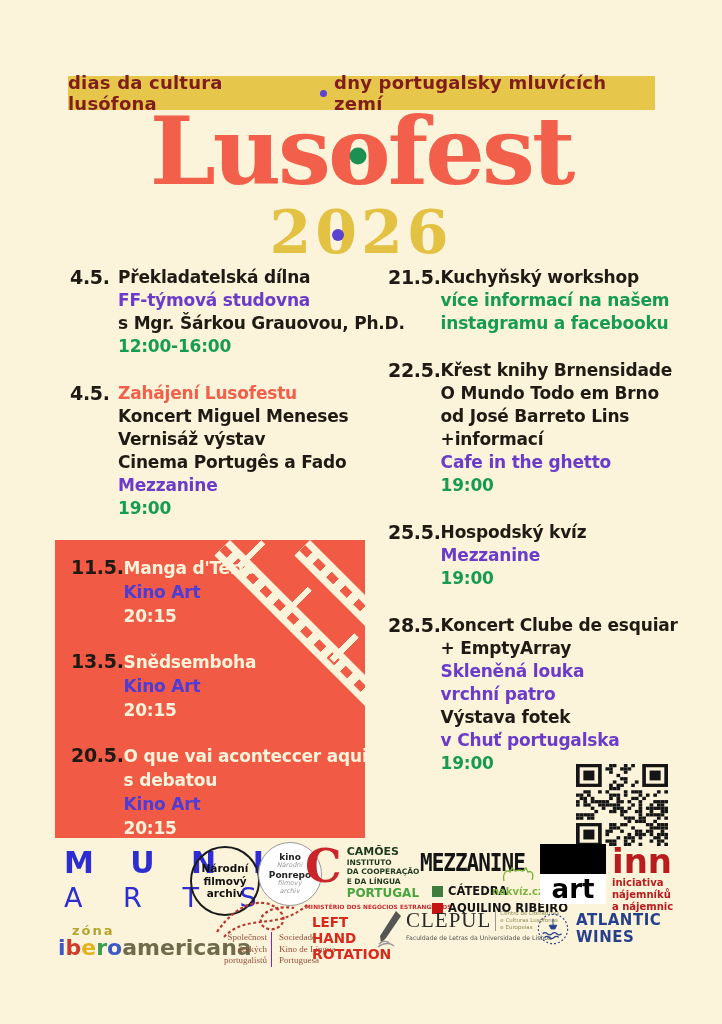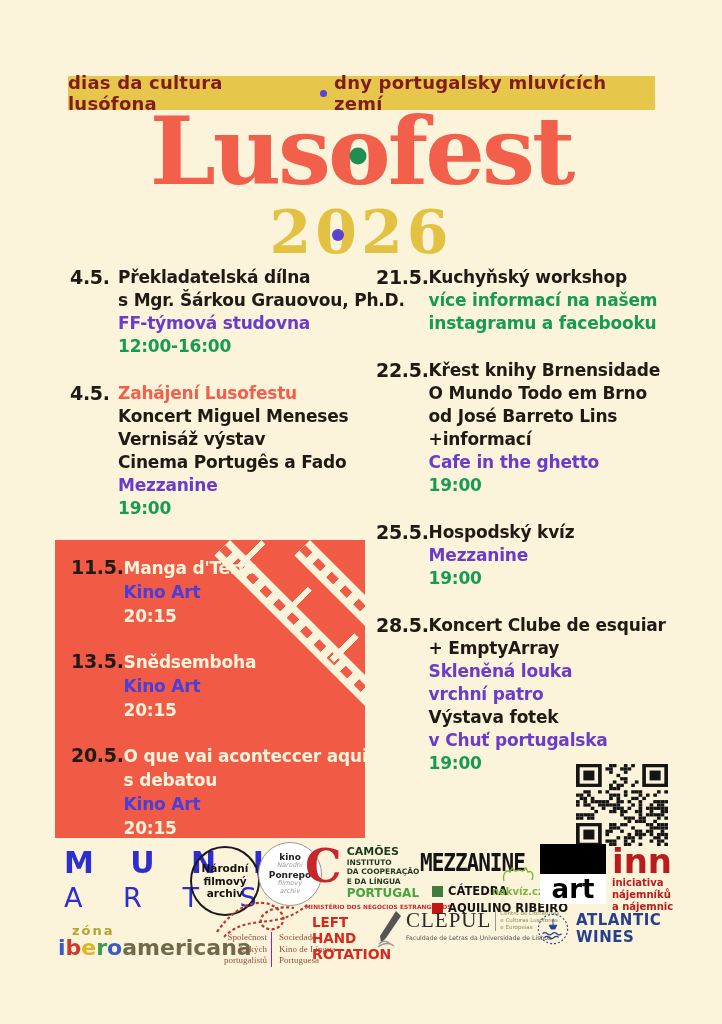--- a/index.html
+++ b/index.html
@@ -20,21 +20,21 @@
     font-family:"DejaVu Serif",serif;font-weight:bold;font-size:60px;line-height:1;
     color:#E3C243;letter-spacing:4px;}
   .o-wrap{position:relative;display:inline-block;}
   .o-wrap i{position:absolute;left:50%;top:55%;transform:translate(-50%,-50%);border-radius:50%;}
   .title .o-wrap i{width:17px;height:17px;background:#1E8F53;}
   .year .o-wrap i{width:12px;height:12px;background:#5A43D0;}
 
   
   .col{position:absolute;top:266px;}
   #col-left-events{left:70px;width:318px;}
-  #col-right-events{left:376px;width:330px;}
+  #col-right-events{left:388px;width:330px;}
   .event{display:flex;align-items:flex-start;}
   #col-left-events .event{margin-bottom:24px;}
   #col-right-events .event{margin-bottom:24px;}
   .ev-date{flex:0 0 48px;font-weight:800;font-size:19px;letter-spacing:-.3px;}
   .ev-lines{flex:1;}
   .ev-line{font-size:17px;line-height:23px;font-weight:700;letter-spacing:-.2px;white-space:nowrap;}
   .c-ink{color:#201A14}.c-red{color:#F2604B}.c-purple{color:#6B3BC9}
   .c-green{color:#169B53}.c-cream{color:#FBF3DA}.c-blue{color:#4C3CD9}
 
   
@@ -123,22 +123,22 @@
 
   <div class="title"><span>Lus</span><span class="o-wrap"><span>o</span><i></i></span><span>fest</span></div>
 
   <div class="year"><span>2</span><span class="o-wrap"><span>0</span><i></i></span><span>26</span></div>
 
   <div class="col" id="col-left-events">
       <div class="event">
         <div class="ev-date">4.5.</div>
         <div class="ev-lines">
           <div class="ev-line c-ink">Překladatelská dílna</div>
+          <div class="ev-line c-purple">FF-týmová studovna</div>
           <div class="ev-line c-ink">s Mgr. Šárkou Grauovou, Ph.D.</div>
-          <div class="ev-line c-purple">FF-týmová studovna</div>
           <div class="ev-line c-green">12:00-16:00</div>
         </div>
       </div>
       <div class="event">
         <div class="ev-date">4.5.</div>
         <div class="ev-lines">
           <div class="ev-line c-red">Zahájení Lusofestu</div>
           <div class="ev-line c-ink">Koncert Miguel Meneses</div>
           <div class="ev-line c-ink">Vernisáž výstav</div>
           <div class="ev-line c-ink">Cinema Portugês a Fado</div>

